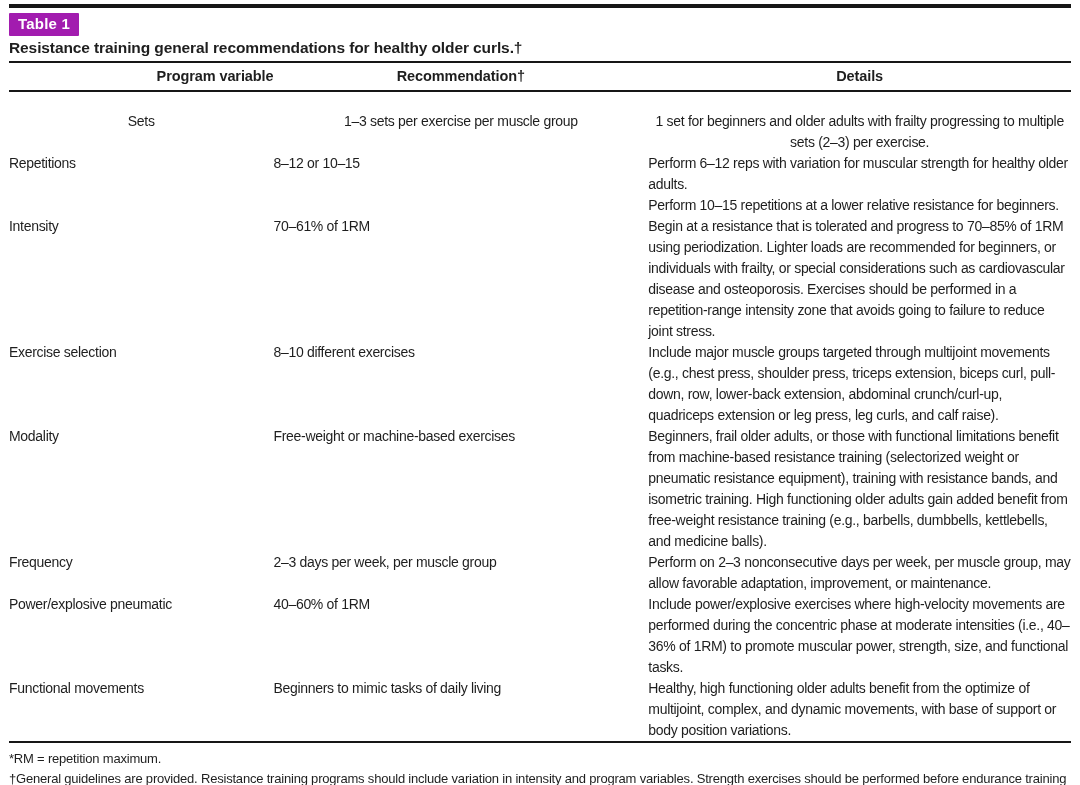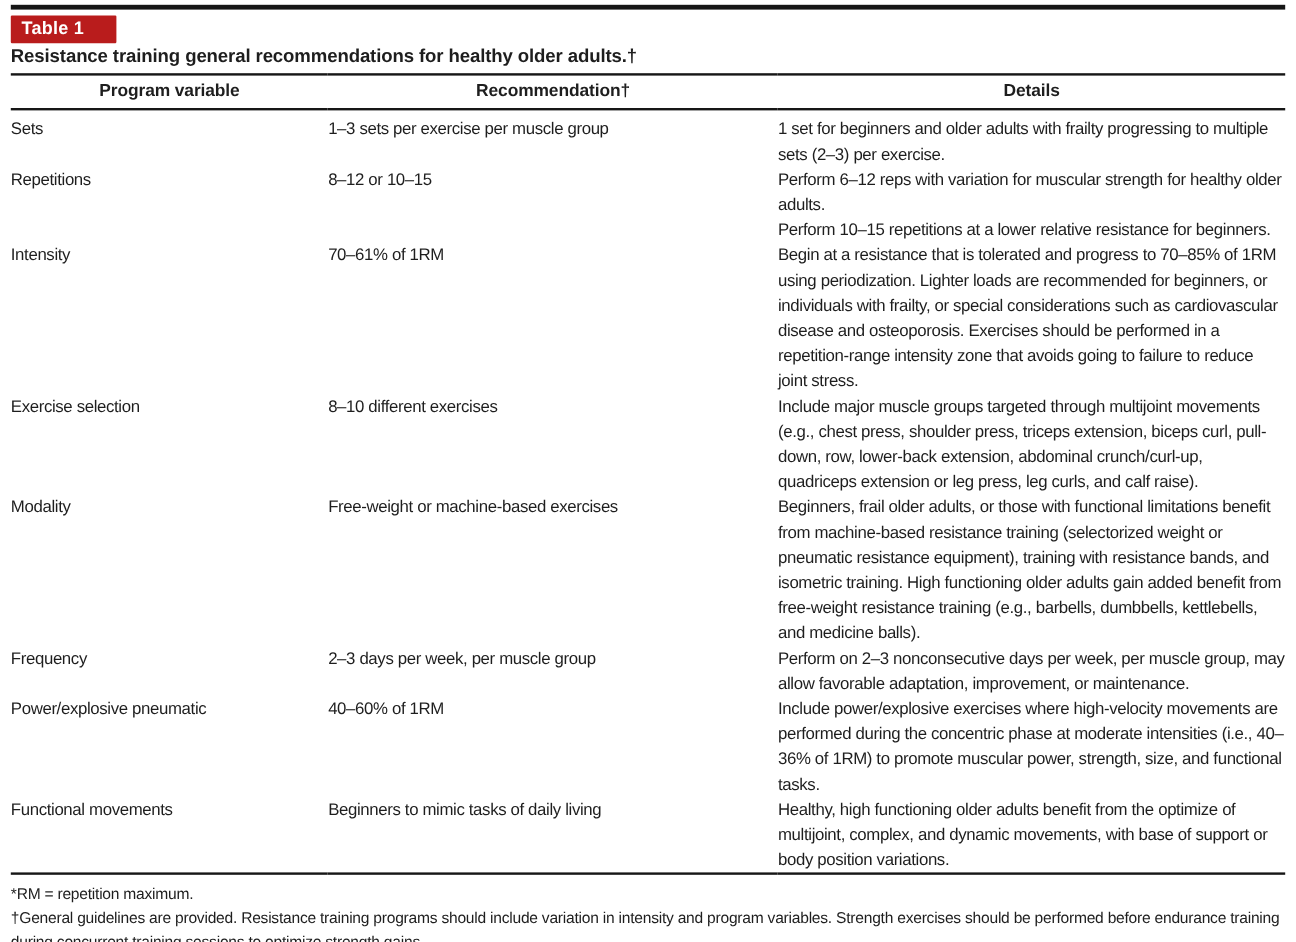--- a/index.html
+++ b/index.html
@@ -17,26 +17,26 @@
     background: #ffffff;
     overflow: hidden;
   }
   .top-rule {
     height: 4px;
     background: #161616;
     margin-top: 4px;
   }
   .table-label {
     display: inline-block;
-    background: #b91c1c;
+    background: #a21caf;
     color: #ffffff;
     font-weight: bold;
     font-size: 15px;
     line-height: 16px;
-    padding: 3px 27px 4px 9px;
+    padding: 3px 9px 4px 9px;
     margin-top: 5px;
     letter-spacing: 0.2px;
     border-radius: 1px;
   }
   .table-title {
     font-weight: bold;
     font-size: 15.5px;
     line-height: 18px;
     margin: 3px 0 4px 0;
     letter-spacing: -0.1px;
@@ -49,48 +49,48 @@
     border-bottom: 2px solid #161616;
   }
   table.rec-table thead th {
     font-weight: bold;
     font-size: 14.5px;
     line-height: 16px;
     padding: 5px 0 6px 0;
     border-bottom: 2.5px solid #161616;
     letter-spacing: -0.1px;
   }
-  th.col-var { text-align: center; margin-left: 24px; }
+  th.col-var { text-align: right; margin-left: 24px; }
   th.col-rec { text-align: center; }
   th.col-det { text-align: center; }
   table.rec-table td {
     vertical-align: top;
     font-size: 14px;
     line-height: 21px;
     letter-spacing: -0.3px;
     padding: 0;
   }
-  table.rec-table tbody tr:first-child td { padding-top: 5px; }
+  table.rec-table tbody tr:first-child td { padding-top: 19px; text-align: center; }
   td.cell-details { padding-right: 2px; }
   .detail-para { margin: 0; }
   .footnotes {
     padding-top: 6px;
     font-size: 13px;
     line-height: 20px;
     letter-spacing: -0.2px;
   }
   .footnote-line { margin: 0; }
 </style>
 </head>
 <body>
 
 <div class="page">
   <div class="top-rule"></div>
   <div class="table-label">Table 1</div>
-  <div class="table-title">Resistance training general recommendations for healthy older adults.†</div>
+  <div class="table-title">Resistance training general recommendations for healthy older curls.†</div>
 
   <table class="rec-table">
     <colgroup>
       <col style="width:24.9%">
       <col style="width:35.3%">
       <col style="width:39.8%">
     </colgroup>
     <thead>
       <tr>
         <th class="col-var">Program variable</th>

